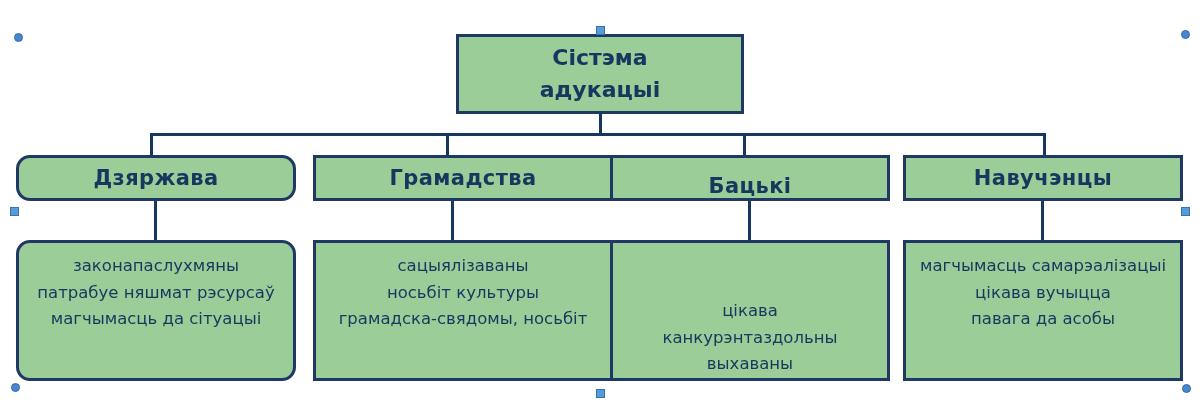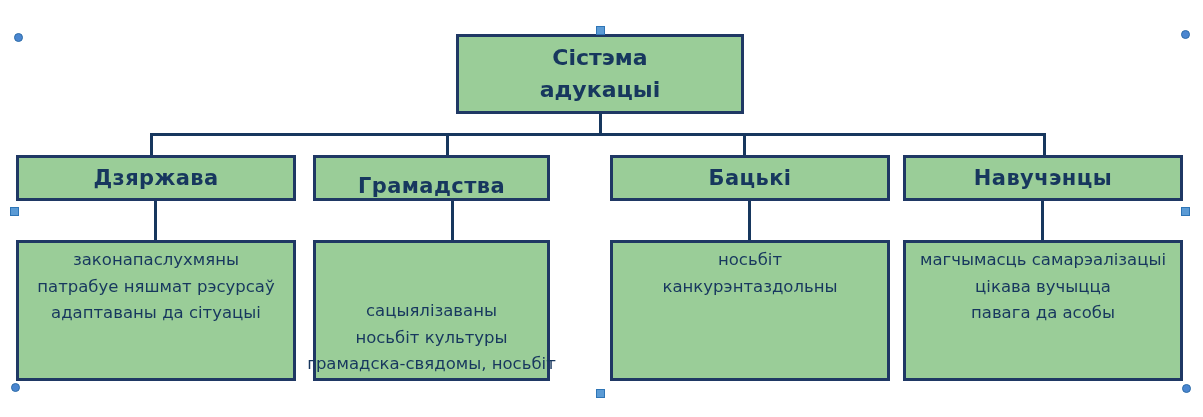--- a/index.html
+++ b/index.html
@@ -47,26 +47,26 @@
     font-size: 21px;
     font-weight: bold;
     letter-spacing: 0.4px;
   }
   .body-node {
     top: 240px;
     height: 141px;
     font-size: 16.5px;
     font-weight: normal;
     line-height: 1.62;
-    padding-top: 4px;
+    padding-top: 10px;
     justify-content: flex-start;
   }
-  .col-0 { left: 16px;  width: 280px; }
-  .col-1 { left: 313px; width: 237px; justify-content: flex-end; }
-  .col-2 { left: 610px; width: 280px; }
+  .col-0 { left: 16px;  width: 280px; border-radius: 14px; }
+  .col-1 { left: 313px; width: 300px; }
+  .col-2 { left: 610px; width: 280px; justify-content: flex-end; }
   .col-3 { left: 903px; width: 280px; }
 
   .body-node .attr-line {
     display: block;
     white-space: nowrap;
   }
 
   .connector {
     position: absolute;
     background: #17375E;
@@ -122,30 +122,31 @@
   <div class="node header-node col-2">
     <span>Бацькі</span>
   </div>
   <div class="node header-node col-3">
     <span>Навучэнцы</span>
   </div>
 
   <div class="node body-node col-0">
     <span class="attr-line">законапаслухмяны</span>
     <span class="attr-line">патрабуе няшмат рэсурсаў</span>
-    <span class="attr-line">адаптаваны да сітуацыі</span>
+    <span class="attr-line">магчымасць да сітуацыі</span>
   </div>
   <div class="node body-node col-1">
     <span class="attr-line">сацыялізаваны</span>
     <span class="attr-line">носьбіт культуры</span>
     <span class="attr-line">грамадска-свядомы, носьбіт</span>
   </div>
   <div class="node body-node col-2">
-    <span class="attr-line">носьбіт</span>
+    <span class="attr-line">цікава</span>
     <span class="attr-line">канкурэнтаздольны</span>
+    <span class="attr-line">выхаваны</span>
   </div>
   <div class="node body-node col-3">
     <span class="attr-line">магчымасць самарэалізацыі</span>
     <span class="attr-line">цікава вучыцца</span>
     <span class="attr-line">павага да асобы</span>
   </div>
 
   <div class="handle round" style="left:14px; top:33px;"></div>
   <div class="handle" style="left:596px; top:26px;"></div>
   <div class="handle round" style="left:1181px; top:30px;"></div>

